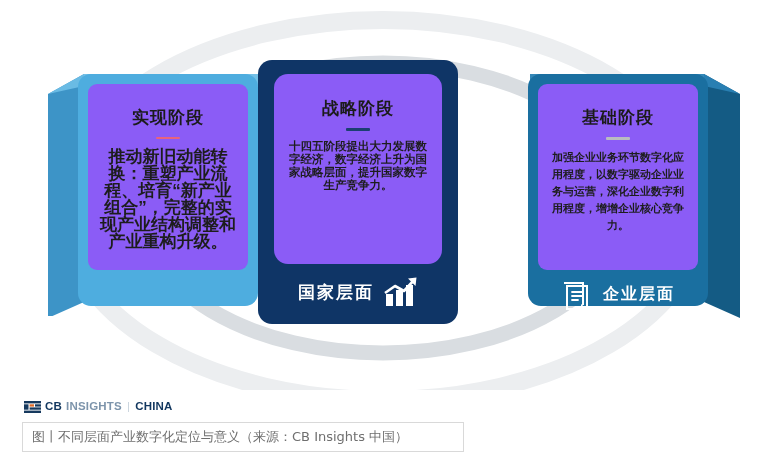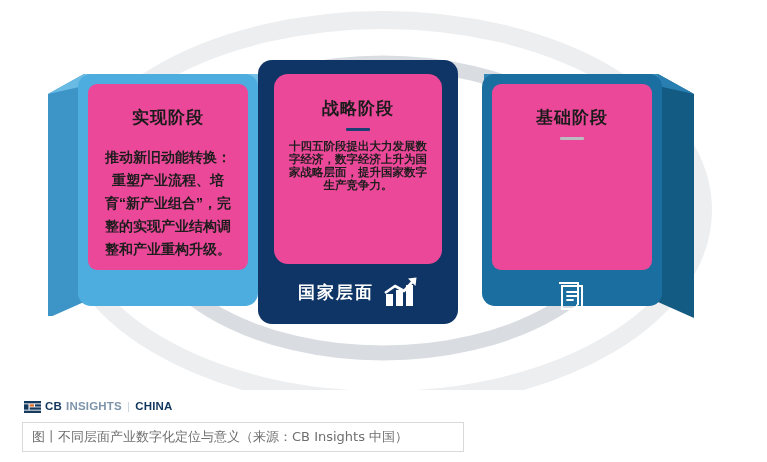--- a/index.html
+++ b/index.html
@@ -12,21 +12,21 @@
   }
   #stage{position:absolute;inset:0;width:767px;height:462px;overflow:hidden;}
 
   
   #bg-arcs{position:absolute;left:0;top:0;width:767px;height:390px;}
 
   
   .card{position:absolute;}
   .inner{
     position:absolute;
-    background:#ec4899;
+    background:#8b5cf6;
     border-radius:9px;
     box-sizing:border-box;
     display:flex;flex-direction:column;align-items:center;
     padding:10px 12px 20px 12px;
     overflow:hidden;
   }
   .c-title{
     font-weight:bold;
     color:#1b1b1b;
     letter-spacing:1px;
@@ -100,21 +100,21 @@
       <path d="M4 28 L40 8 L40 236 L4 252 Z" fill="#3d94c7"></path>
 
       <path d="M4 28 L40 8 L214 8 L214 20 L40 20 Z" fill="#6dbde6" opacity="0.95"></path>
 
       <rect x="34" y="8" width="180" height="232" rx="13" fill="#4eaddf"></rect>
     </svg>
 
     <div class="inner" style="left:44px;top:18px;width:160px;height:186px;">
       <div class="c-title" style="font-size:17px;margin-top:12px;">实现阶段</div>
       <div class="c-dash" style="background:#e8647c;"></div>
-      <div class="c-body" style="font-size:14px;line-height:23px;">推动新旧动能转换：重塑产业流程、培育“新产业组合”，完整的实现产业结构调整和产业重构升级。</div>
+      <div class="c-body" style="font-size:17px;line-height:17px;">推动新旧动能转换：重塑产业流程、培育“新产业组合”，完整的实现产业结构调整和产业重构升级。</div>
     </div>
 
   </div>
 
   <div class="card" style="left:252px;top:56px;width:212px;height:272px;">
     <svg width="212" height="272" viewBox="0 0 212 272" style="position:absolute;left:0;top:0;">
       <rect x="6" y="4" width="200" height="264" rx="14" fill="#0f3566"></rect>
     </svg>
 
     <div class="inner" style="left:22px;top:18px;width:168px;height:190px;border-radius:14px;">
@@ -128,42 +128,44 @@
       <svg class="fb-icon" width="36" height="32" viewBox="0 0 36 32">
         <rect x="2" y="18" width="7" height="12" fill="#ffffff"></rect>
         <rect x="12" y="14" width="7" height="16" fill="#ffffff"></rect>
         <rect x="22" y="9" width="7" height="21" fill="#ffffff"></rect>
         <path d="M1 17 L11 10 L20 15 L31 3" fill="none" stroke="#ffffff" stroke-width="2.6" stroke-linejoin="round"></path>
         <path d="M24 2.5 L32.5 1.5 L31.5 10 Z" fill="#ffffff"></path>
       </svg>
     </div>
   </div>
 
-  <div class="card" style="left:470px;top:66px;width:228px;height:252px;">
+  <div class="card" style="left:516px;top:66px;width:228px;height:252px;">
     <svg width="228" height="252" viewBox="0 0 228 252" style="position:absolute;left:0;top:0;">
 
       <path d="M188 8 L224 28 L224 252 L188 236 Z" fill="#145b84"></path>
 
       <path d="M14 8 L188 8 L224 28 L188 20 L14 20 Z" fill="#2a82b4" opacity="0.95"></path>
 
       <rect x="12" y="8" width="180" height="232" rx="13" fill="#1a6fa0"></rect>
     </svg>
 
     <div class="inner" style="left:22px;top:18px;width:160px;height:186px;">
       <div class="c-title" style="font-size:17px;margin-top:12px;">基础阶段</div>
       <div class="c-dash" style="background:#b9bcc0;"></div>
+      <div class="c-body" style="font-size:11px;line-height:17px;">加强企业业务环节数字化应用程度，以数字驱动企业业务与运营，深化企业数字利用程度，增增企业核心竞争力。</div>
     </div>
 
     <div class="footer-bar" style="left:14px;top:208px;width:176px;height:40px;">
       <svg class="fb-icon" width="32" height="34" viewBox="0 0 32 34">
         <rect x="6" y="9" width="20" height="23" fill="none" stroke="#ffffff" stroke-width="2"></rect>
         <path d="M3 6 h19 v22" fill="none" stroke="#ffffff" stroke-width="2"></path>
         <path d="M11 15 h10 M11 19 h10 M11 23 h6" stroke="#ffffff" stroke-width="1.8" stroke-linecap="round"></path>
         <path d="M20 27 l6 5 h-6 z" fill="#ffffff"></path>
       </svg>
+      <span class="fb-label" style="font-size:16px;">企业层面</span>
     </div>
   </div>
 
 </div>
 
 <div id="footer">
 
   <div id="logo-row">
     <svg id="logo-mark" width="17" height="12" viewBox="0 0 17 12">
       <rect x="0" y="0" width="17" height="2.4" fill="#16395e"></rect>

